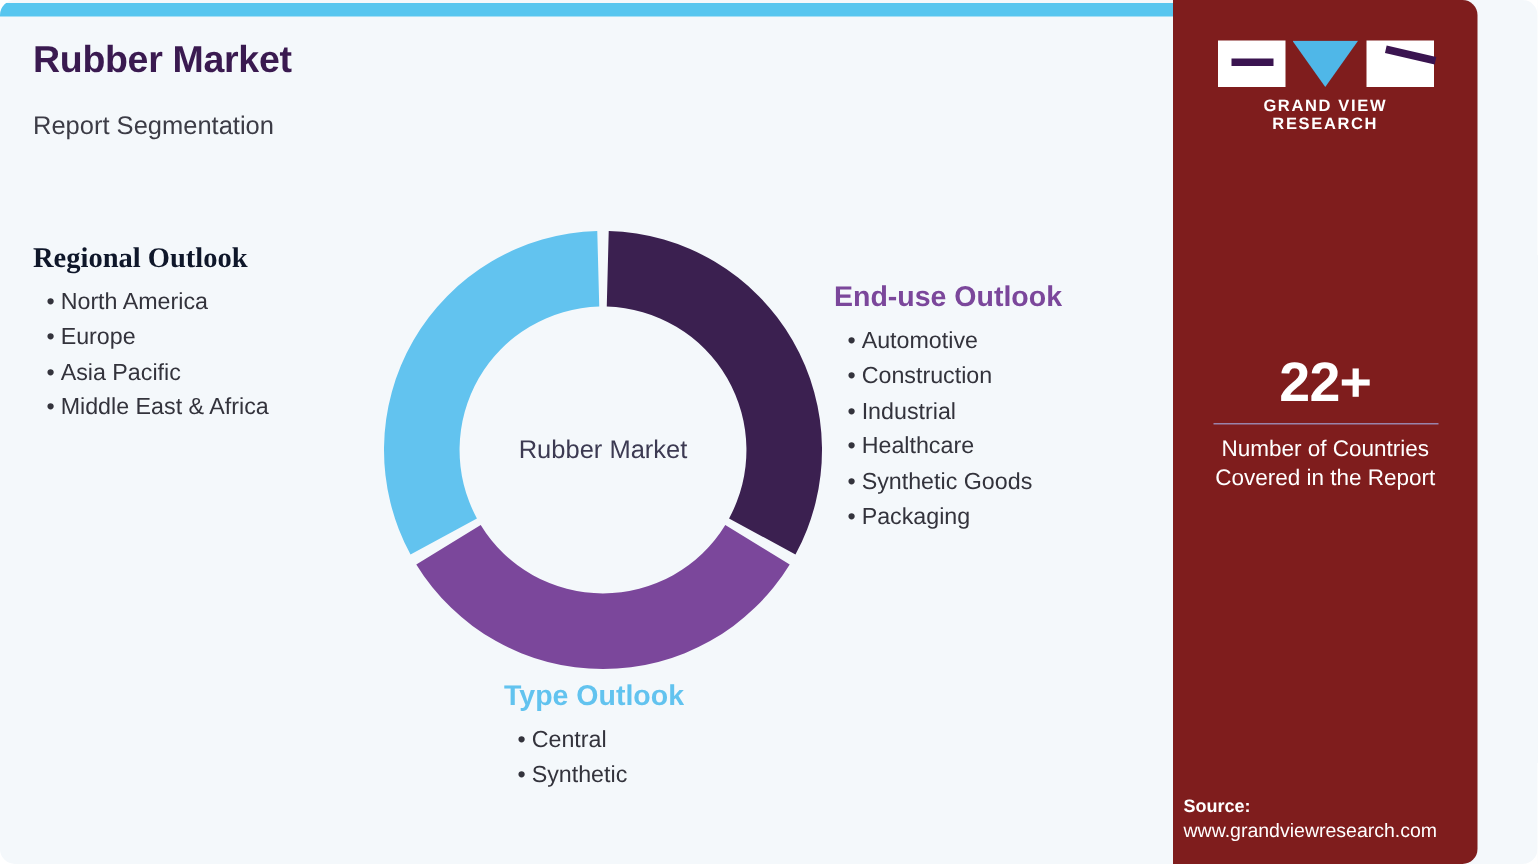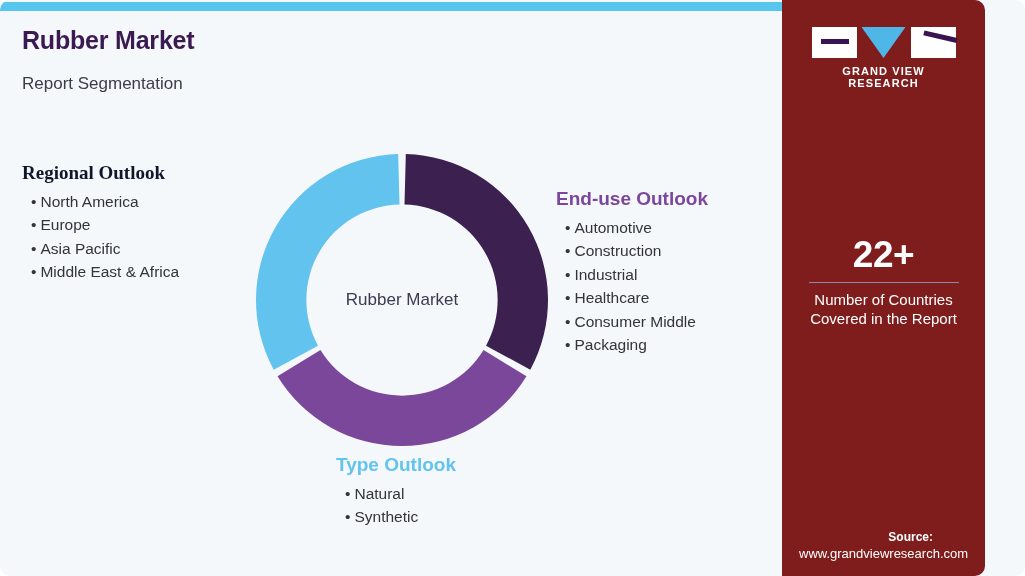--- a/index.html
+++ b/index.html
@@ -146,22 +146,22 @@
     background:#9A83AB;
     margin:9px auto 7px auto;
   }
   .stat-caption {
     font-size:15px; line-height:19px; color:#ffffff;
   }
   .source-block {
     position:absolute;
     left:0; bottom:14px;
     width:168px;
-    padding:0 17px;
-    text-align:right;
+    padding:0 7px;
+    text-align:left;
   }
   .source-label {
     font-size:12px; font-weight:bold;
     color:#ffffff; line-height:16px;
   }
   .source-url {
     font-size:13px; color:#ffffff; line-height:17px;
   }
 </style>
 </head>
@@ -188,29 +188,29 @@
       </ul>
     </div>
 
     <div class="outlook" id="enduse-outlook">
       <div class="outlook-title">End-use Outlook</div>
       <ul>
         <li><span class="bullet">•</span><span>Automotive</span></li>
         <li><span class="bullet">•</span><span>Construction</span></li>
         <li><span class="bullet">•</span><span>Industrial</span></li>
         <li><span class="bullet">•</span><span>Healthcare</span></li>
-        <li><span class="bullet">•</span><span>Consumer Middle</span></li>
+        <li><span class="bullet">•</span><span>Synthetic Goods</span></li>
         <li><span class="bullet">•</span><span>Packaging</span></li>
       </ul>
     </div>
 
     <div class="outlook" id="type-outlook">
       <div class="outlook-title">Type Outlook</div>
       <ul>
-        <li><span class="bullet">•</span><span>Natural</span></li>
+        <li><span class="bullet">•</span><span>Central</span></li>
         <li><span class="bullet">•</span><span>Synthetic</span></li>
       </ul>
     </div>
 
     <div class="donut-wrap">
       <svg id="donut-svg" width="296" height="296" viewBox="0 0 296 296">
           <path d="M 151.82183445294947 2.0500305535686323 A 146 146 0 0 1 276.307298448647 217.66517899790284 L 232.04128048386377 193.63069224362636 A 95.63000000000001 95.63000000000001 0 0 0 150.5033015666819 52.40277001258745 Z" fill="#3B2050"></path>
           <path d="M 272.48546399569744 224.28479044852853 A 146 146 0 0 1 23.514536004302542 224.28479044852855 L 66.46202108281815 197.9665377437862 A 95.63000000000001 95.63000000000001 0 0 0 229.53797891718185 197.9665377437862 Z" fill="#7B479B"></path>
           <path d="M 19.692701551353082 217.66517899790284 A 146 146 0 0 1 144.17816554705047 2.0500305535686323 L 145.49669843331804 52.40277001258745 A 95.63000000000001 95.63000000000001 0 0 0 63.958719516136256 193.63069224362638 Z" fill="#62C3EF"></path>
         </svg>

